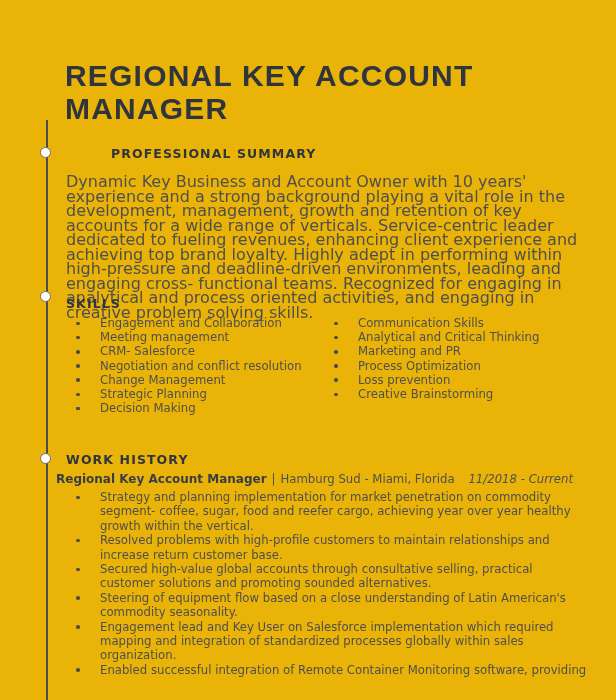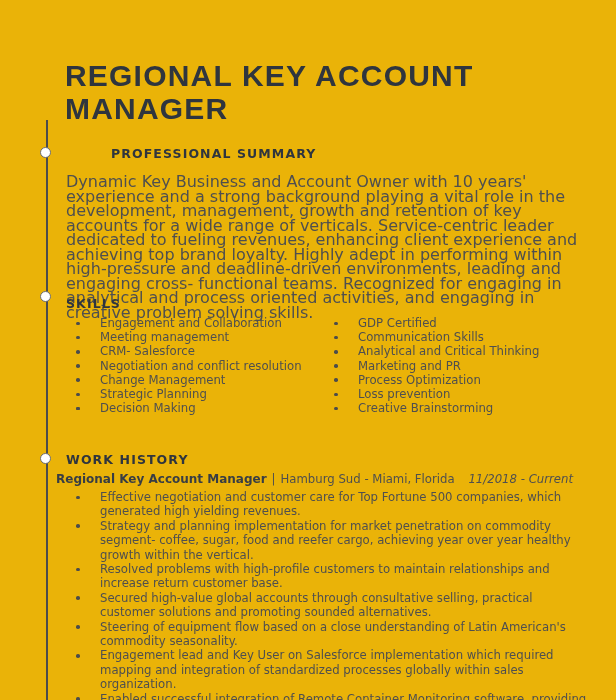--- a/index.html
+++ b/index.html
@@ -66,38 +66,36 @@
     <li><span class="dot"></span><span>Engagement and Collaboration</span></li>
     <li><span class="dot"></span><span>Meeting management</span></li>
     <li><span class="dot"></span><span>CRM- Salesforce</span></li>
     <li><span class="dot"></span><span>Negotiation and conflict resolution</span></li>
     <li><span class="dot"></span><span>Change Management</span></li>
     <li><span class="dot"></span><span>Strategic Planning</span></li>
     <li><span class="dot"></span></li>
     <li><span class="dot"></span><span>Decision Making</span></li>
   </ul>
   <ul class="blist skills-col skills-right">
-    <li><span class="dot"></span><span>GDP Certified</span></li>
     <li><span class="dot"></span><span>Communication Skills</span></li>
     <li><span class="dot"></span><span>Analytical and Critical Thinking</span></li>
     <li><span class="dot"></span><span>Marketing and PR</span></li>
     <li><span class="dot"></span><span>Process Optimization</span></li>
     <li><span class="dot"></span><span>Loss prevention</span></li>
     <li><span class="dot"></span><span>Creative Brainstorming</span></li>
   </ul>
 
   <div class="section-heading h-work">WORK HISTORY</div>
   <div class="job-line">
     <span class="job-left">
       <span class="job-title">Regional Key Account Manager</span><span class="job-sep">|</span><span>Hamburg Sud - Miami, Florida</span>
     </span>
     <span class="job-dates">11/2018 - Current</span>
   </div>
   <ul class="blist work-list">
-    <li><span class="dot"></span><span>Effective negotiation and customer care for Top Fortune 500 companies, which generated high yielding revenues.</span></li>
     <li><span class="dot"></span><span>Strategy and planning implementation for market penetration on commodity segment- coffee, sugar, food and reefer cargo, achieving year over year healthy growth within the vertical.</span></li>
     <li><span class="dot"></span><span>Resolved problems with high-profile customers to maintain relationships and increase return customer base.</span></li>
     <li><span class="dot"></span><span>Secured high-value global accounts through consultative selling, practical customer solutions and promoting sounded alternatives.</span></li>
     <li><span class="dot"></span><span>Steering of equipment flow based on a close understanding of Latin American's commodity seasonality.</span></li>
     <li><span class="dot"></span><span>Engagement lead and Key User on Salesforce implementation which required mapping and integration of standardized processes globally within sales organization.</span></li>
     <li><span class="dot"></span><span>Enabled successful integration of Remote Container Monitoring software, providing</span></li>
   </ul>
 
 </div>
 

